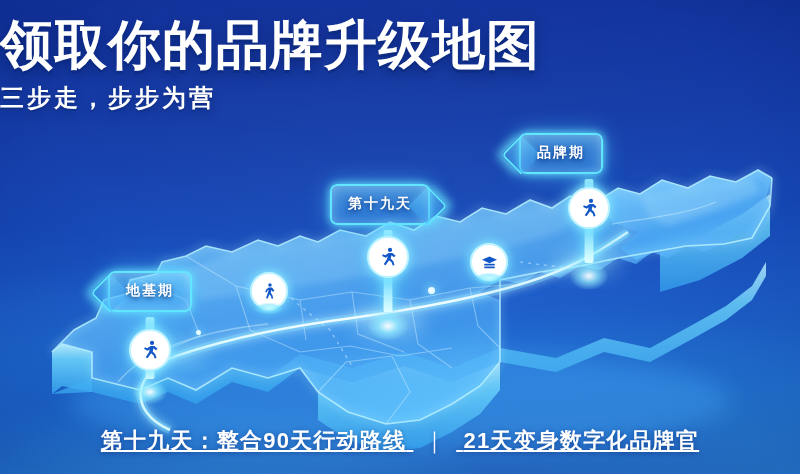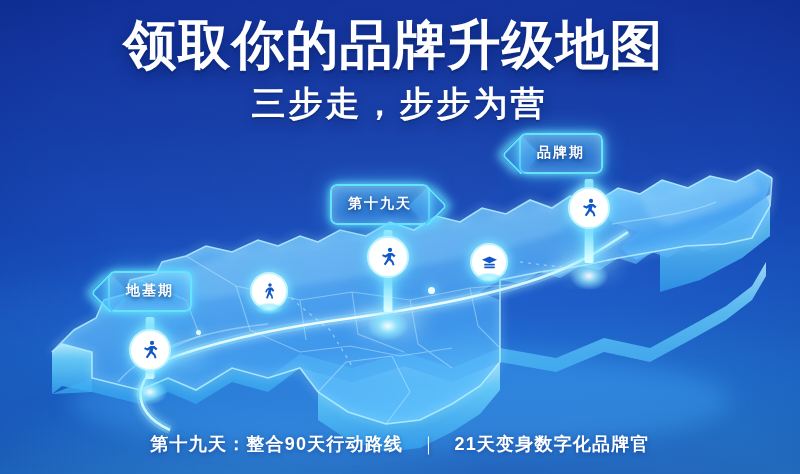--- a/index.html
+++ b/index.html
@@ -26,46 +26,47 @@
   }
   .corner-dark{
     position:absolute;inset:0;
     background:radial-gradient(95% 80% at 50% 28%, rgba(0,0,0,0) 45%, rgba(4,20,80,0.30) 100%);
     pointer-events:none;
   }
 
   
   .head{
     position:absolute;left:0;right:13px;top:16px;
-    text-align:center;z-index:40;
+    text-align:left;z-index:40;
   }
   .title{
     margin:0;
     font-size:53px;line-height:1.08;
     font-weight:bold;
     color:#ffffff;
     letter-spacing:1px;
     text-shadow:0 3px 0 rgba(10,40,120,0.55), 0 5px 14px rgba(6,24,90,0.55);
   }
   .subtitle{
-    margin:12px 0 0 12px;
-    font-size:34px;line-height:1.1;
+    margin:12px 0 0 0;
+    font-size:24px;line-height:1.1;
     font-weight:bold;
     color:#ffffff;
     letter-spacing:3px;
     text-shadow:0 2px 0 rgba(10,40,120,0.45), 0 4px 12px rgba(6,24,90,0.45);
   }
 
   
   .footer{
     position:absolute;left:0;right:0;bottom:18px;
     text-align:center;z-index:40;
-    font-size:18px;font-weight:bold;color:#ffffff;
+    font-size:22px;font-weight:bold;color:#ffffff;
     letter-spacing:1.2px;
     text-shadow:0 1px 5px rgba(8,40,120,0.55);
+    text-decoration:underline;
   }
   .footer .sep{display:inline-block;padding:0 10px;font-weight:normal;opacity:.95;}
 
   
   .map-stage{position:absolute;left:0;top:0;width:800px;height:474px;z-index:10;}
   .map-stage svg{display:block;width:800px;height:474px;}
 
   
   .signpost{position:absolute;z-index:30;}
   .sign{

